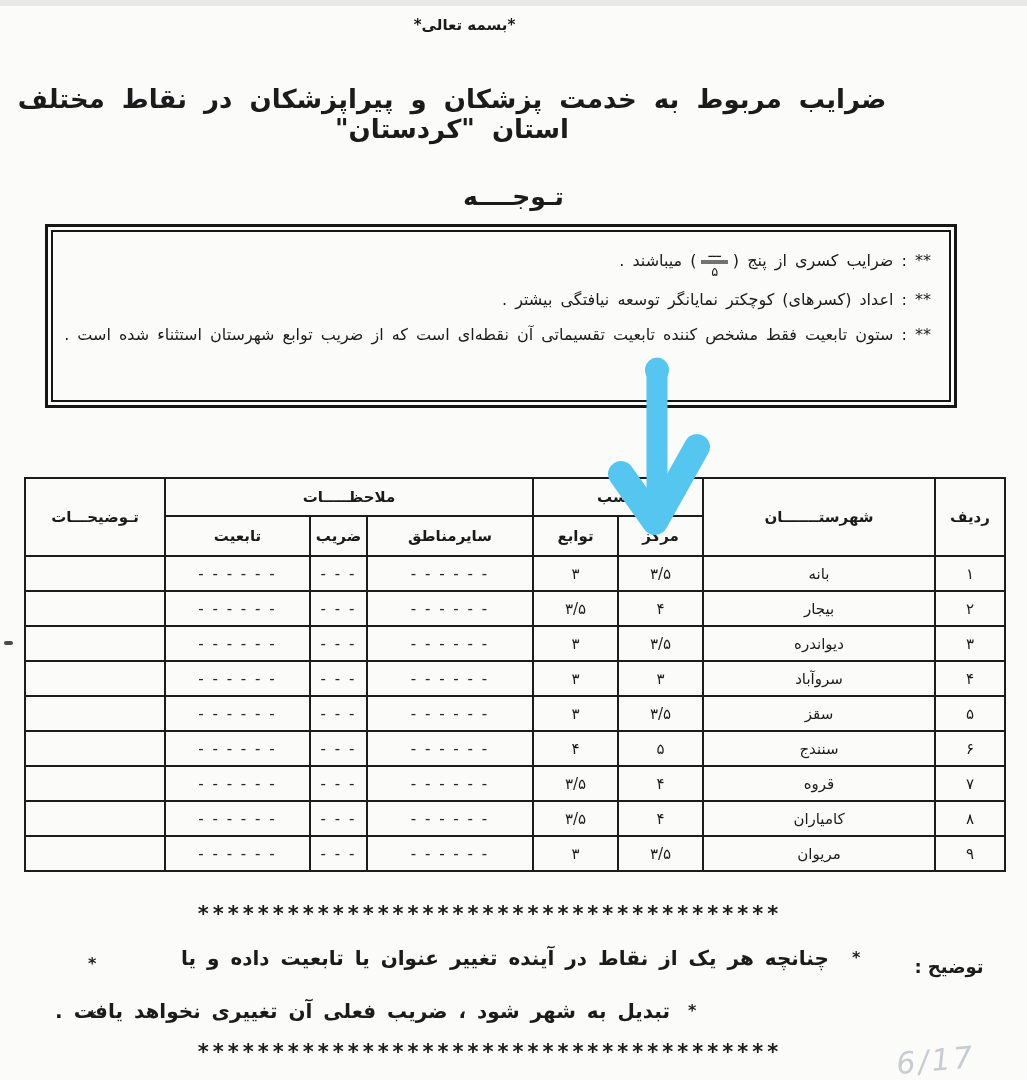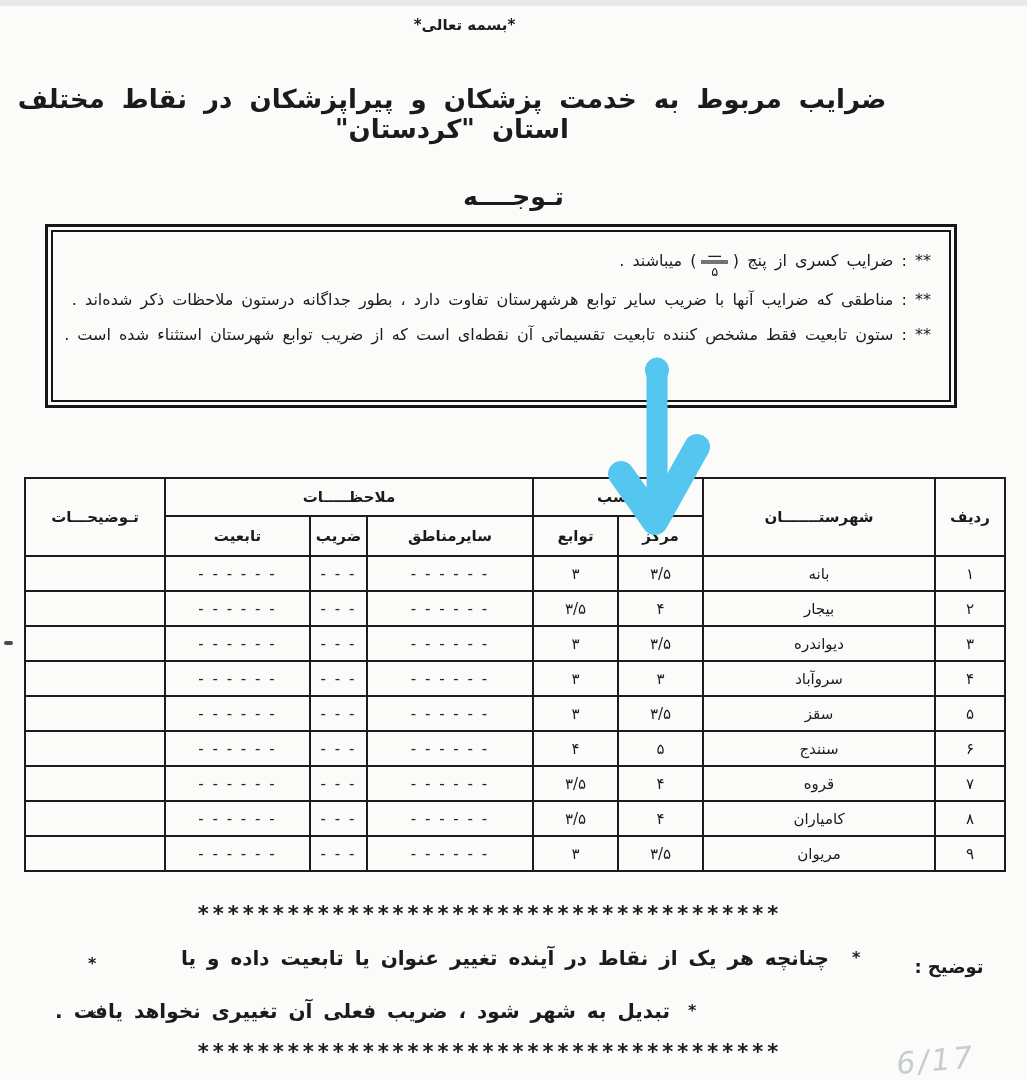--- a/index.html
+++ b/index.html
@@ -98,21 +98,21 @@
   <div class="abs doc-title">ضرایب مربوط به خدمت پزشکان و پیراپزشکان در نقاط مختلف استان "کردستان"</div>
 
   <div class="abs attention">تـوجــــه</div>
 
   <div class="abs notice-box">
     <div class="notice-inner">
       <p class="notice-line line1"><span>** : ضرایب کسری از پنج (</span><span class="frac">
             <span class="num">ـــ</span>
             <span class="den">۵</span>
           </span><span>) میباشند .</span></p>
-      <p class="notice-line">** : مناطقی که ضرایب آنها با ضریب سایر توابع هرشهرستان تفاوت دارد ، بطور جداگانه درستون ملاحظات ذکر شده‌اند .</p>
+      <p class="notice-line">** : اعداد (کسرهای) کوچکتر نمایانگر توسعه نیافتگی بیشتر .</p>
       <p class="notice-line">** : ستون تابعیت فقط مشخص کننده تابعیت تقسیماتی آن نقطه‌ای است که از ضریب توابع شهرستان استثناء شده است .</p>
     </div>
   </div>
 
   <div class="abs scan-speck"></div>
 
   <table class="coef-table">
     <colgroup>
       <col style="width:70px">
         <col style="width:232px">

